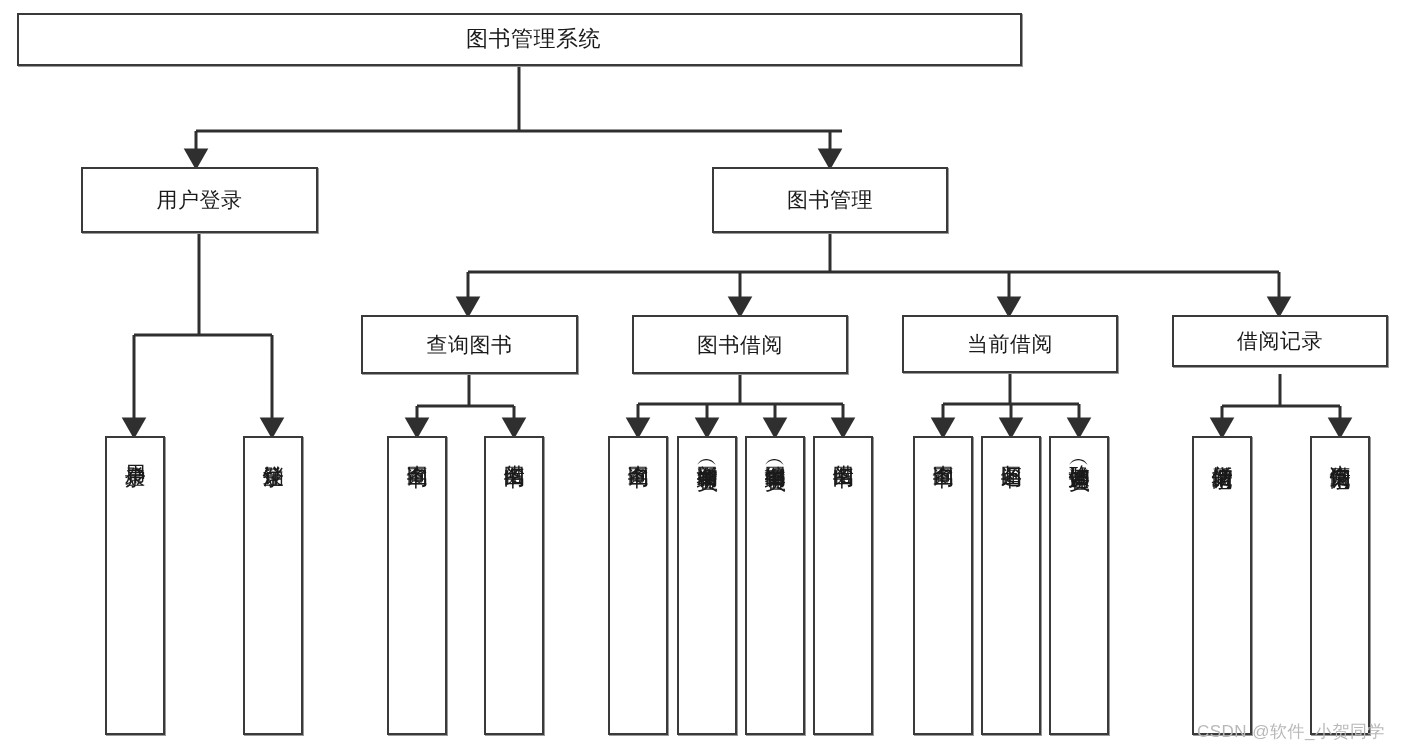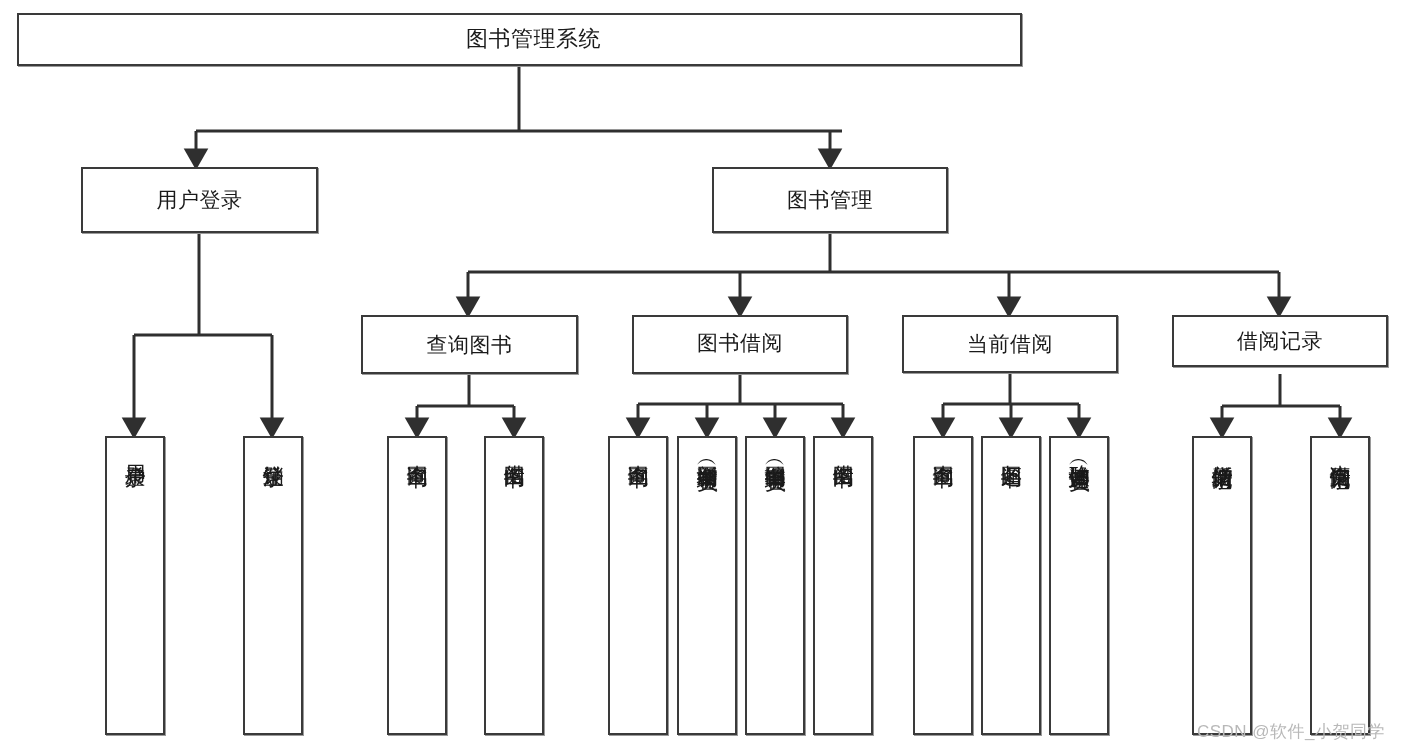--- a/index.html
+++ b/index.html
@@ -135,21 +135,21 @@
   <div class="node horiz" style="left:81px; top:167px; width:237px; height:66px;">
     <span class="node-label">用户登录</span>
   </div>
   <div class="node horiz" style="left:712px; top:167px; width:236px; height:66px;">
     <span class="node-label">图书管理</span>
   </div>
 
   <div class="node horiz" style="left:361px; top:315px; width:217px; height:59px;">
     <span class="node-label">查询图书</span>
   </div>
-  <div class="node horiz" style="left:632px; top:315px; width:216px; height:59px;font-family:Liberation Mono, monospace;">
+  <div class="node horiz" style="left:632px; top:315px; width:216px; height:59px;">
     <span class="node-label">图书借阅</span>
   </div>
   <div class="node horiz" style="left:902px; top:315px; width:216px; height:58px;">
     <span class="node-label">当前借阅</span>
   </div>
   <div class="node horiz" style="left:1172px; top:315px; width:216px; height:52px;">
     <span class="node-label">借阅记录</span>
   </div>
 
   <div class="node vert" style="left:105px; top:436px; width:60px; height:299px;">

